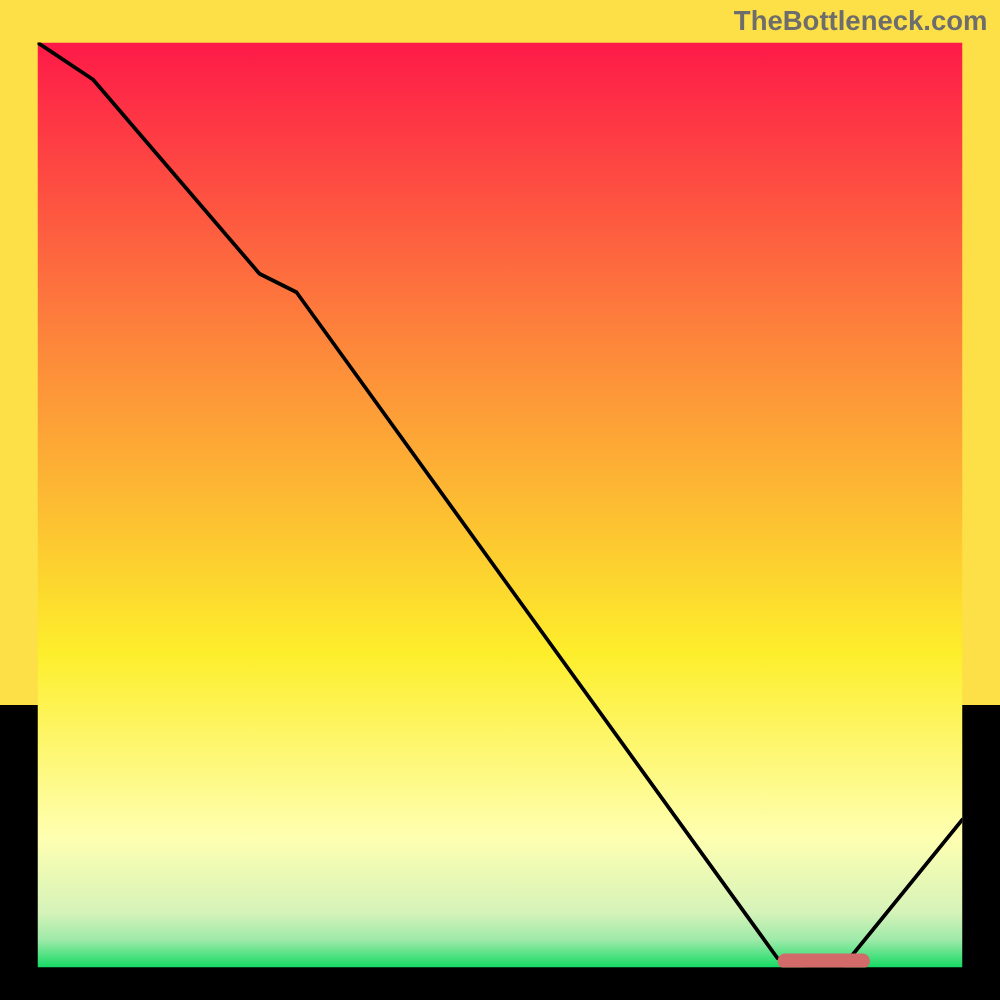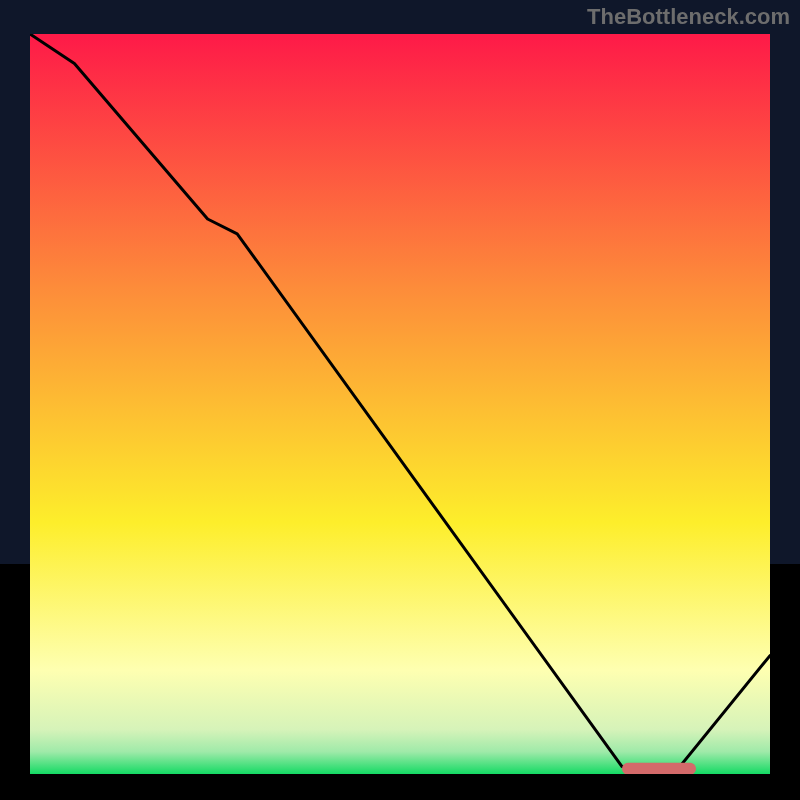--- a/index.html
+++ b/index.html
@@ -7,21 +7,21 @@
     padding: 0;
     width: 800px;
     height: 800px;
     background: #000;
     font-family: Arial, Helvetica, sans-serif;
   }
   .outer {
     width: 800px;
     height: 564px;
     position: relative;
-    background: #0f172a;
+    background: #fde047;
   }
   .watermark {
     position: absolute;
     top: 4px;
     right: 10px;
     color: #6d6d6d;
     font-size: 22px;
     font-weight: 600;
     letter-spacing: 0;
   }

